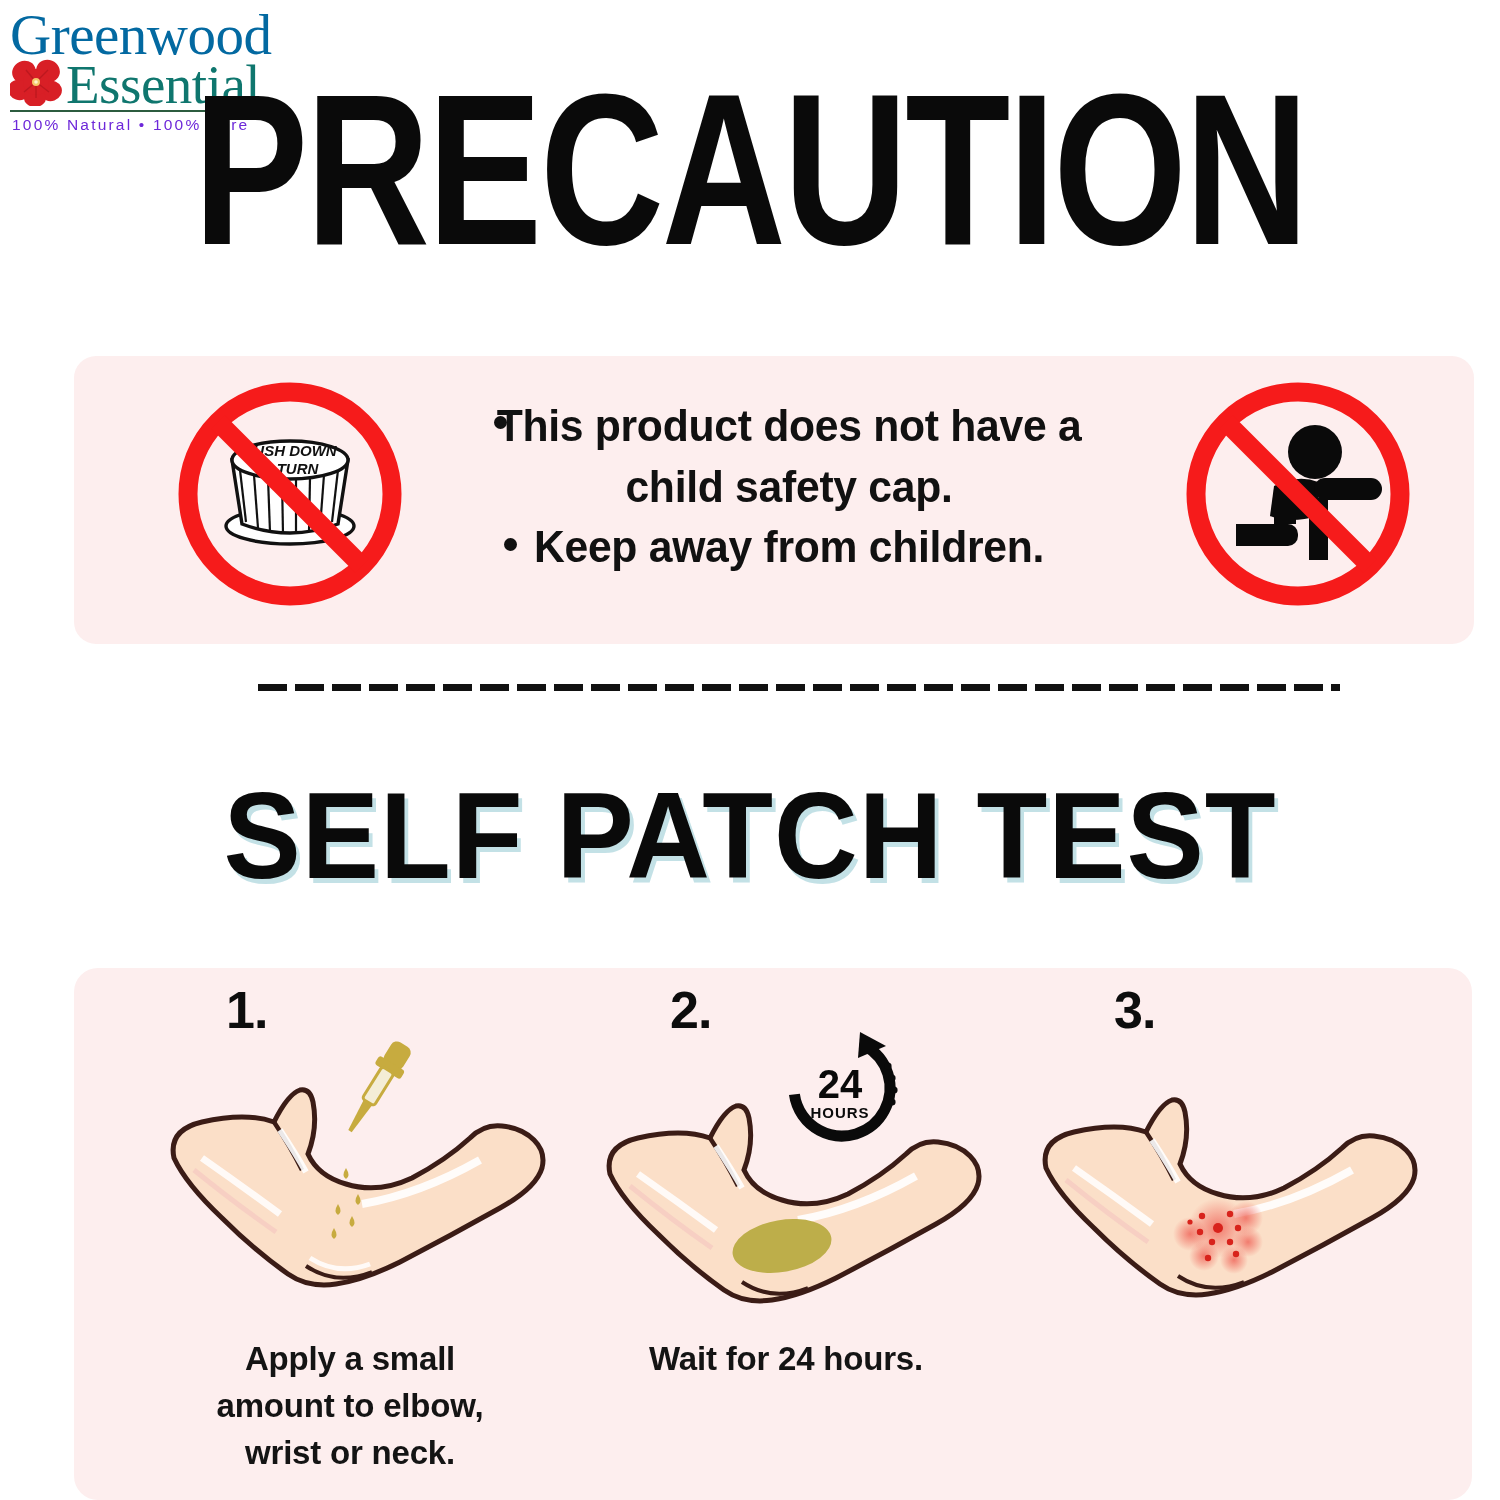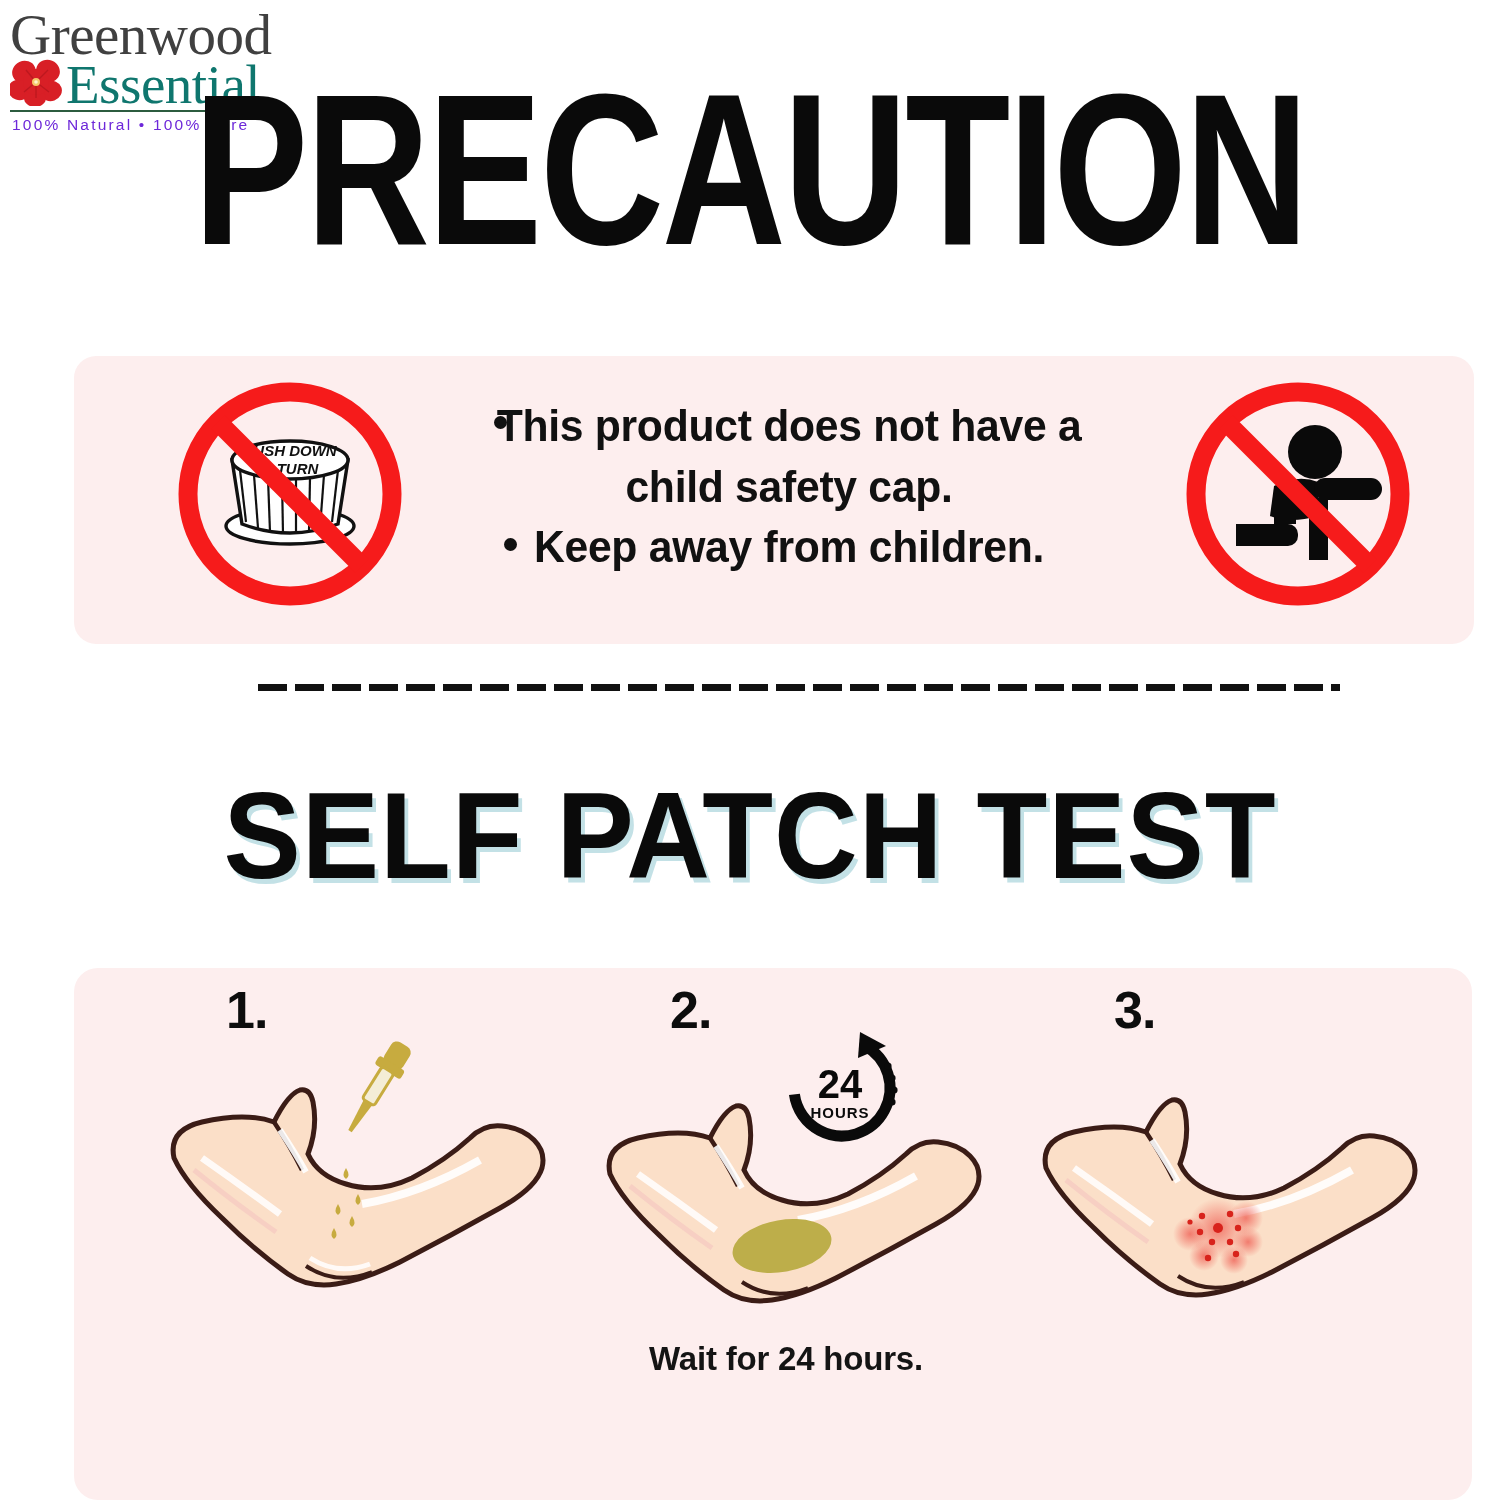--- a/index.html
+++ b/index.html
@@ -23,21 +23,21 @@
     width: 275px;
     height: 132px;
   }
   .logo-word1 {
     position: absolute;
     left: 2px;
     top: -4px;
     font-family: "Liberation Serif", serif;
     font-size: 57px;
     letter-spacing: -0.5px;
-    color: #404040;
+    color: #0369a1;
     white-space: nowrap;
   }
   .logo-flower {
     position: absolute;
     left: 2px;
     top: 52px;
     width: 52px;
     height: 48px;
   }
   .logo-word2 {
@@ -336,20 +336,23 @@
 
         <g fill="#c7ab3f">
           <path d="M196 150 q5 8 0 11 q-5 -3 0 -11 Z"></path>
           <path d="M208 176 q5 8 0 11 q-5 -3 0 -11 Z"></path>
           <path d="M188 186 q5 8 0 11 q-5 -3 0 -11 Z"></path>
           <path d="M202 198 q5 8 0 11 q-5 -3 0 -11 Z"></path>
           <path d="M184 210 q5 8 0 11 q-5 -3 0 -11 Z"></path>
         </g>
       </svg>
     </div>
+    <div class="step-caption">Apply a small
+amount  to elbow,
+wrist or neck.</div>
   </div>
 
   <div class="step-col c2">
     <div class="step-number">2.</div>
     <div class="step-art">
       <svg viewBox="0 0 412 300" width="412" height="300">
         <g>
           <path d="M24 156 Q18 128 52 120 Q96 110 124 120 Q138 92 150 88 Q160 86 163 100
                    Q168 126 158 152 Q168 174 196 182 Q228 192 262 176 Q296 158 320 136
                    Q334 122 352 124 Q372 126 384 138 Q396 150 392 166 Q386 186 350 206

